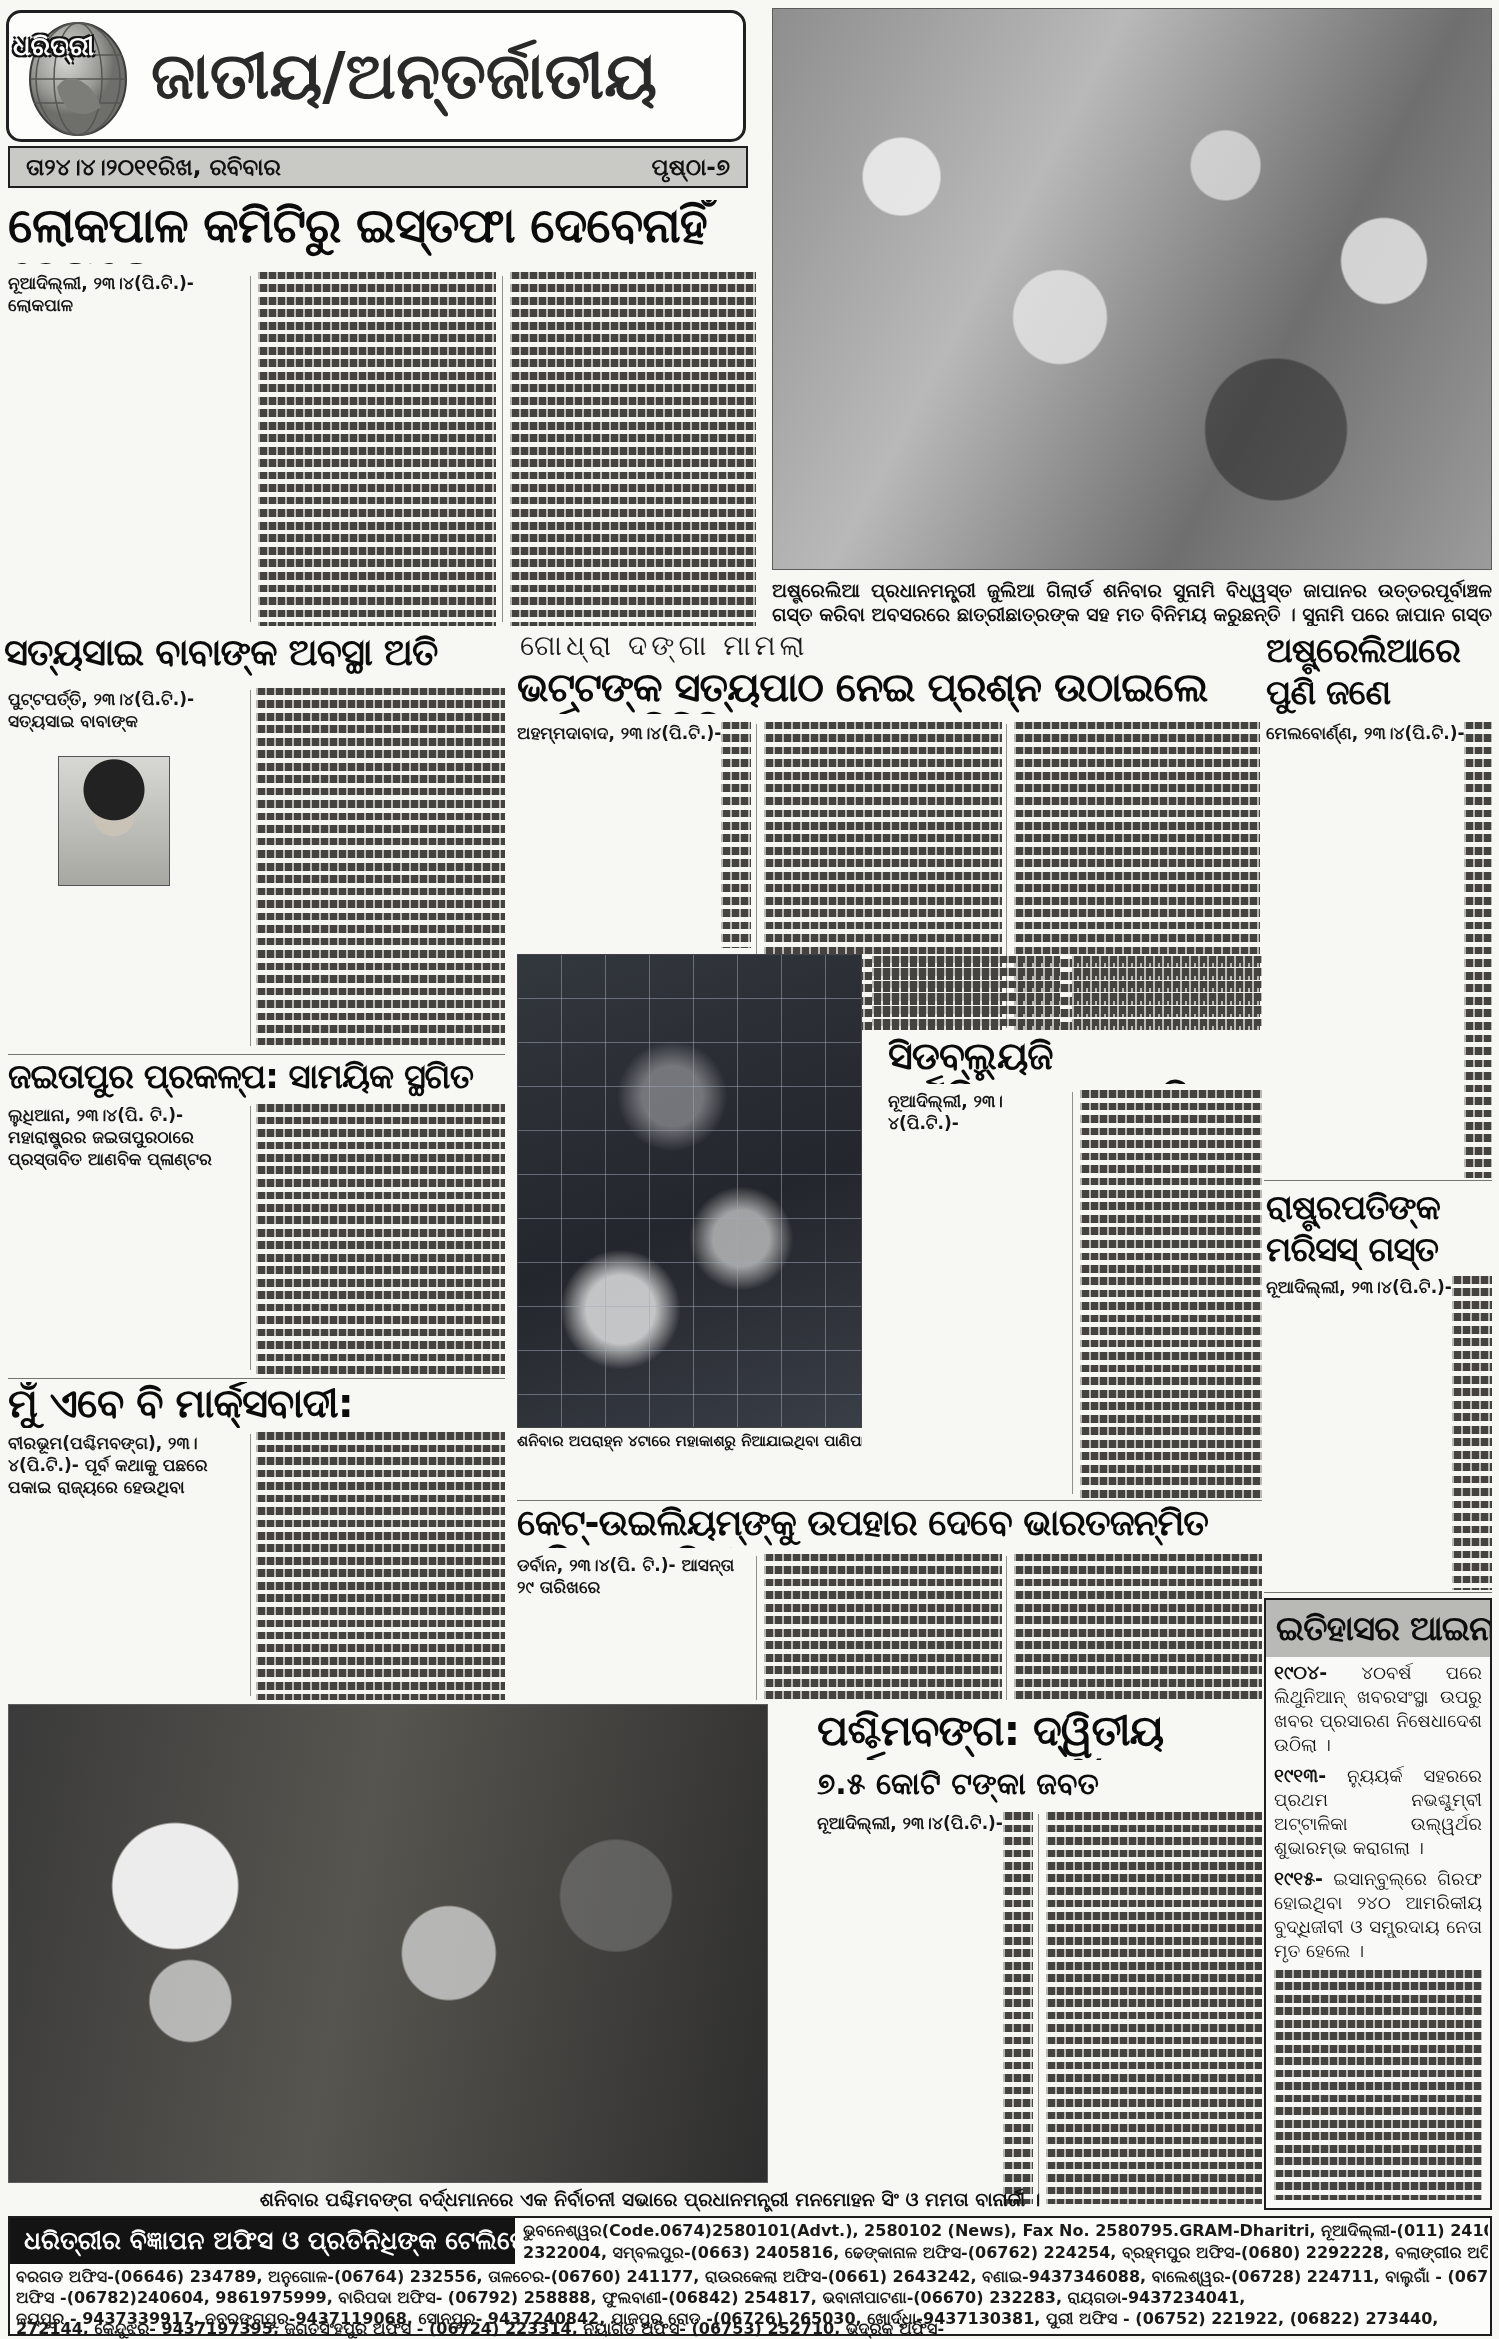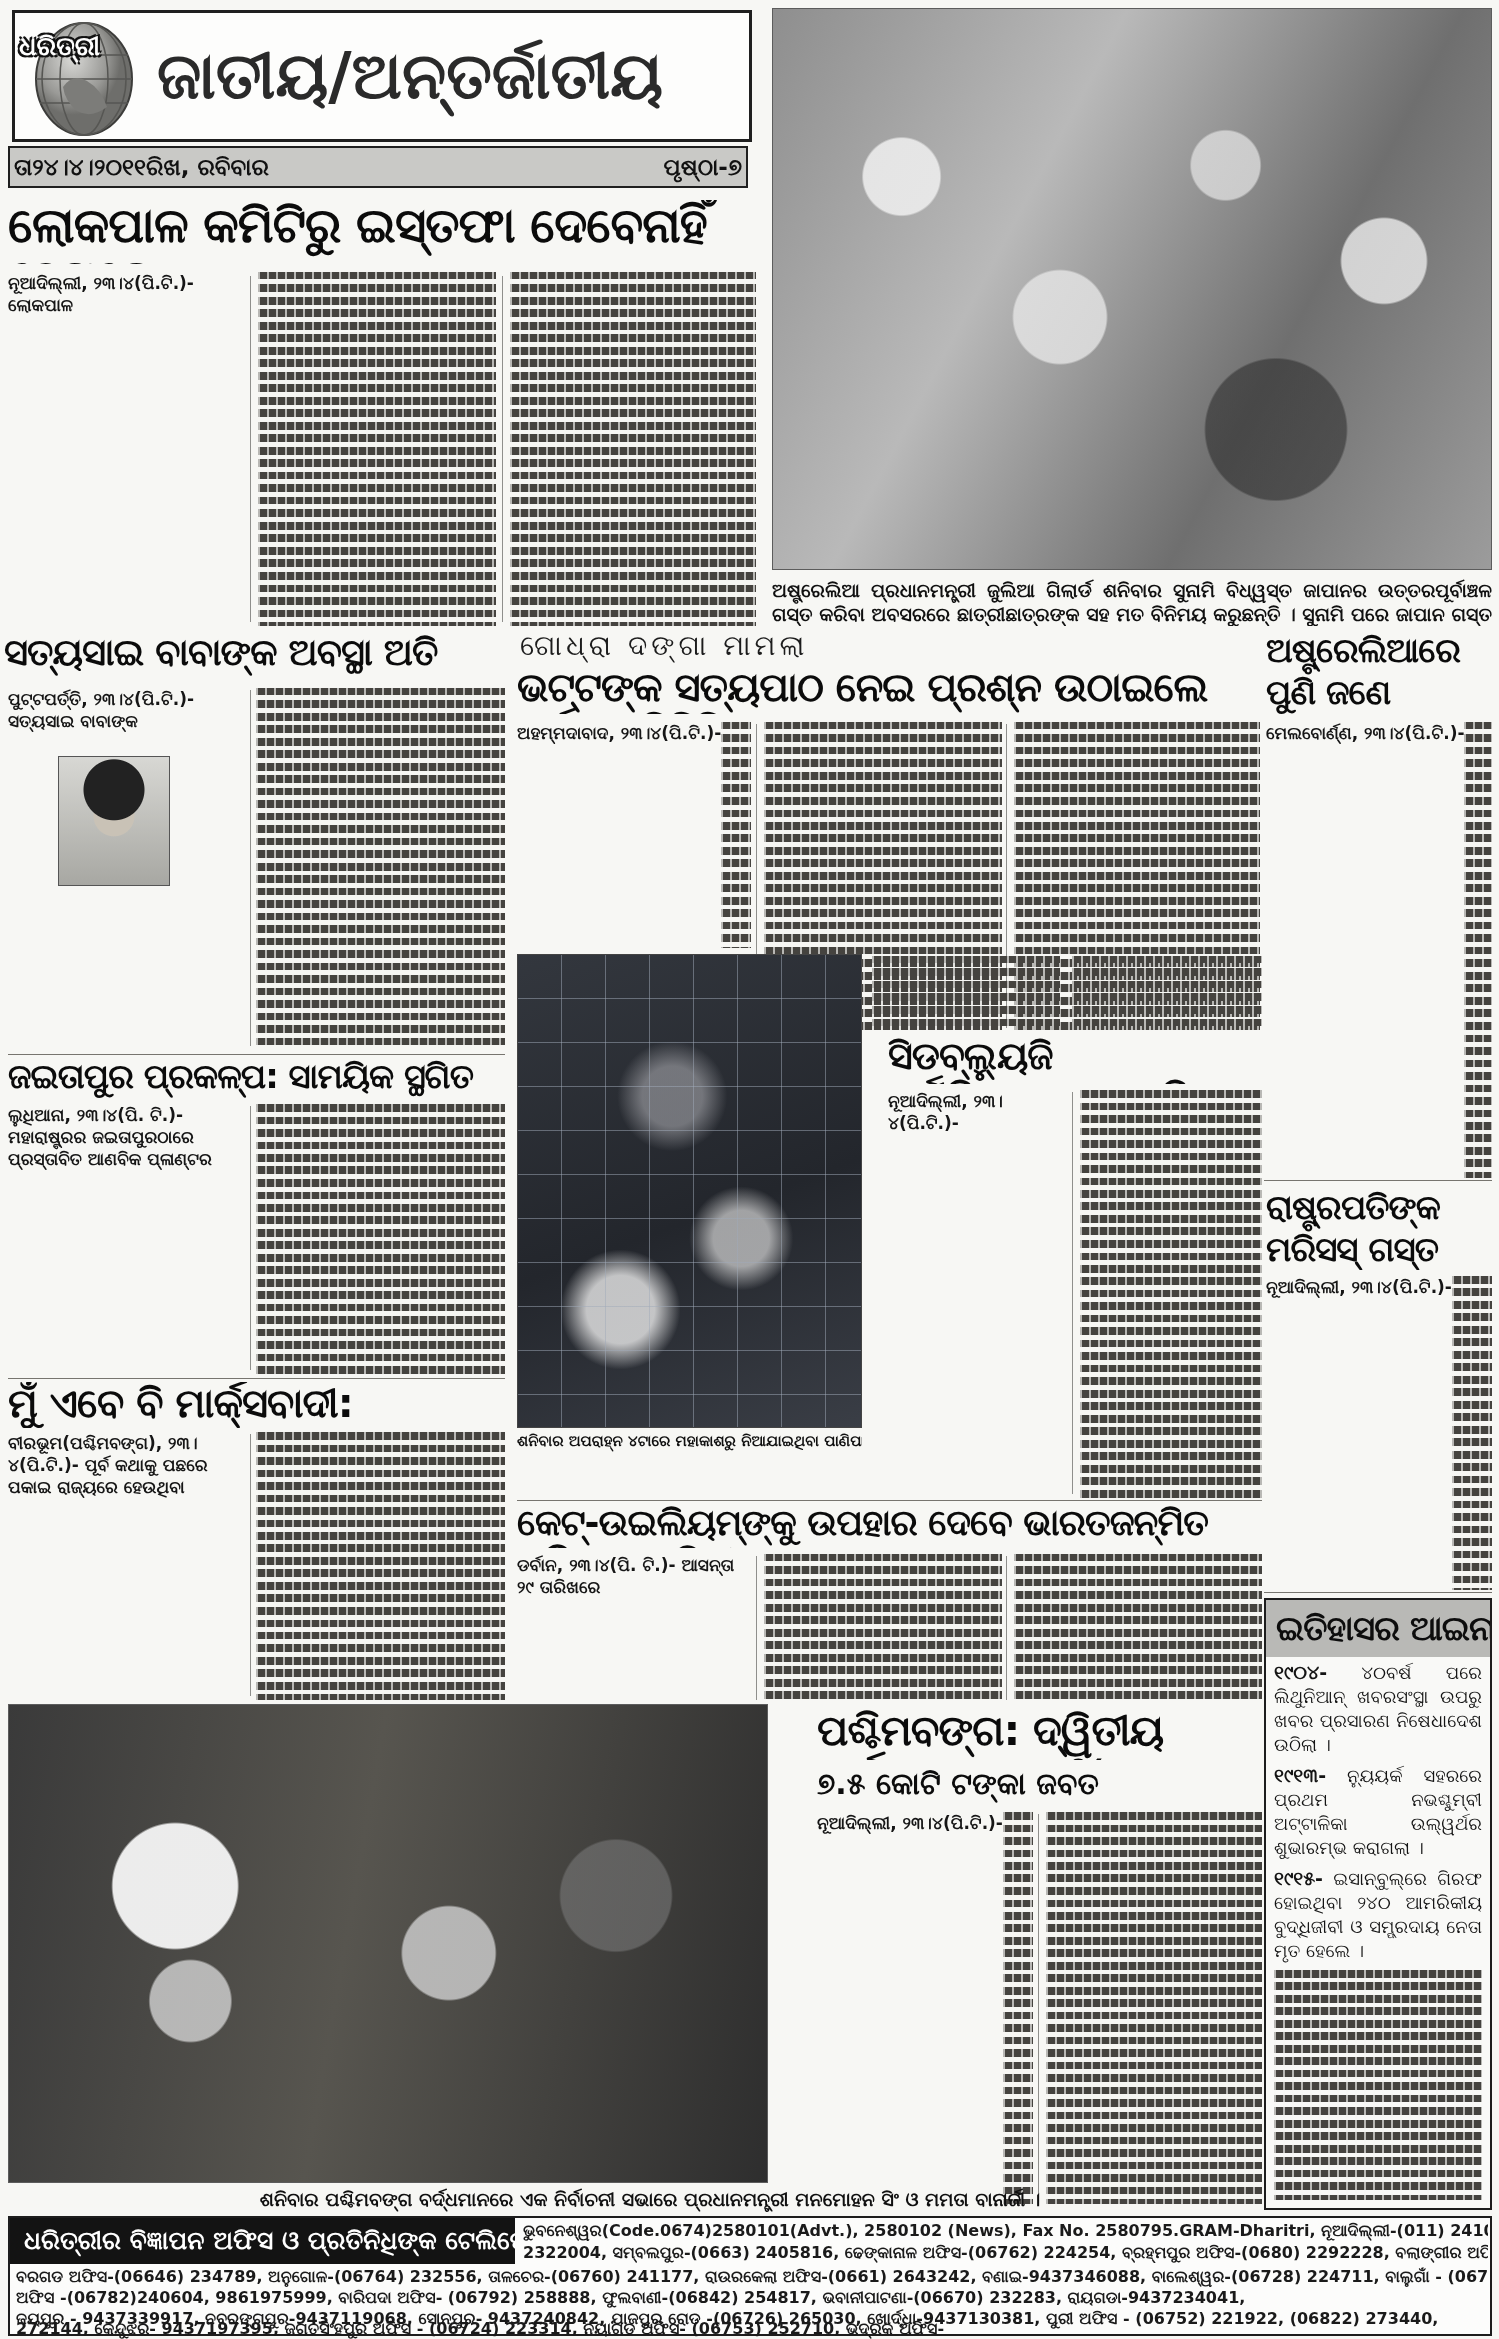--- a/index.html
+++ b/index.html
@@ -19,21 +19,21 @@
         overflow:hidden;max-height:66px;}
   .rule-v{background:#8f8f8c;width:1px;}
   .rule-h{background:#77756f;height:1px;}
   .caption{font-weight:bold;color:#101010;text-align:justify;overflow:hidden;}
   
   .masthead{border:3px solid #1f1f1f;background:#fdfdfc;}
   .section-title{font-size:64px;font-weight:bold;color:#2a2a2a;letter-spacing:0;white-space:nowrap;overflow:hidden;}
   .logo-label{font-size:26px;font-weight:bold;color:#fff;
               text-shadow:-2px -2px 0 #111,2px -2px 0 #111,-2px 2px 0 #111,2px 2px 0 #111;}
   .datebar{background:#c9c9c6;border:2px solid #1f1f1f;display:flex;align-items:center;
-           justify-content:space-between;padding:0 4px;font-size:23px;font-weight:bold;color:#111;}
+           justify-content:space-between;padding:0 16px;font-size:23px;font-weight:bold;color:#111;}
   
   .photo{box-shadow:inset 0 0 0 1px #5c5c5c;}
   .photo-top{background:
       radial-gradient(circle at 18% 30%, rgba(240,240,240,.85) 0 38px, rgba(0,0,0,0) 40px),
       radial-gradient(circle at 40% 55%, rgba(230,230,230,.8) 0 46px, rgba(0,0,0,0) 48px),
       radial-gradient(circle at 63% 28%, rgba(225,225,225,.75) 0 34px, rgba(0,0,0,0) 36px),
       radial-gradient(circle at 85% 45%, rgba(235,235,235,.8) 0 42px, rgba(0,0,0,0) 44px),
       radial-gradient(circle at 70% 75%, rgba(40,40,40,.55) 0 70px, rgba(0,0,0,0) 72px),
       linear-gradient(118deg,#8e8e8e 0%,#b9b9b9 35%,#6f6f6f 68%,#9c9c9c 100%);}
   .photo-bottom{background:
@@ -67,21 +67,21 @@
   .phone-header{background:#131313;color:#fff;font-weight:bold;font-size:25px;display:flex;
                 align-items:center;padding:0 14px;overflow:hidden;white-space:nowrap;}
   .phone-line{font-size:16px;line-height:21px;font-weight:bold;color:#1a1a1a;white-space:nowrap;overflow:hidden;}
   .subhead{font-weight:bold;color:#0c0c0c;overflow:hidden;}
 </style>
 </head>
 <body>
 
 <div class="page">
 
-  <div class="abs masthead" style="left:12px;top:10px;width:740px;height:132px;">
+  <div class="abs masthead" style="left:6px;top:10px;width:740px;height:132px;border-radius:15px;">
     <svg class="abs" style="left:8px;top:4px;" width="122" height="122" viewBox="0 0 122 122">
       <defs>
           <radialGradient id="gl" cx="38%" cy="32%">
             <stop offset="0%" stop-color="#d9d9d6"></stop>
             <stop offset="70%" stop-color="#9a9a97"></stop>
             <stop offset="100%" stop-color="#6e6e6b"></stop>
           </radialGradient>
         </defs>
       <ellipse cx="61" cy="62" rx="48" ry="56" fill="url(#gl)" stroke="#3c3c3a" stroke-width="2"></ellipse>
       <ellipse cx="61" cy="62" rx="24" ry="56" fill="none" stroke="#55555200" stroke-width="1"></ellipse>

